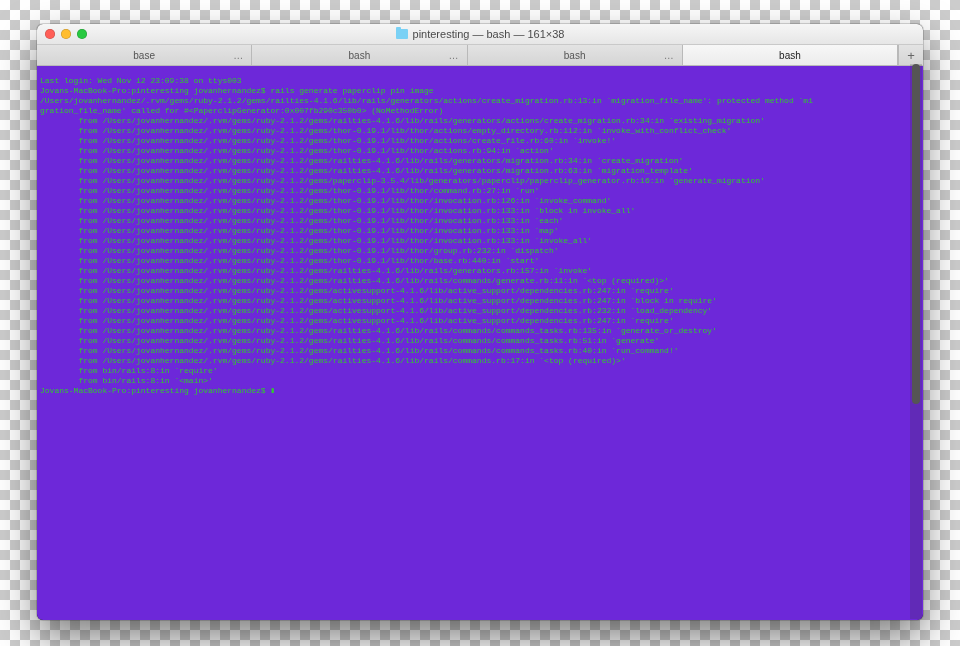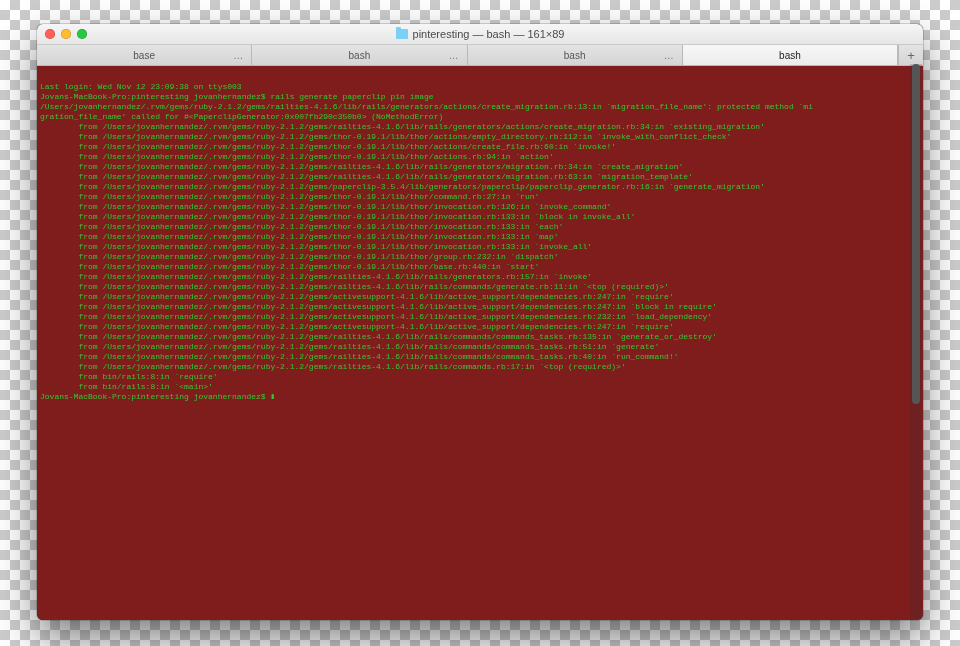--- a/index.html
+++ b/index.html
@@ -113,22 +113,22 @@
     justify-content: center;
     color: #666;
     font-size: 13px;
     border-left: 1px solid #b9b9b9;
     background: linear-gradient(#e3e3e3, #d5d5d5);
     margin-left: auto;
   }
 
   .terminal {
     flex: 1;
-    background: #7f1d1d;
-    padding: 16px 3px 6px 3px;
+    background: #6d28d9;
+    padding: 10px 3px 6px 3px;
     overflow: hidden;
   }
   pre.term {
     margin: 0;
     font-family: Menlo, Consolas, "Courier New", monospace;
     font-size: 8px;
     line-height: 10px;
     color: #31c831;
     white-space: pre;
   }
@@ -157,21 +157,21 @@
 <div class="window">
 
   <div class="titlebar">
     <div class="traffic">
       <div class="dot red"></div>
       <div class="dot yellow"></div>
       <div class="dot green"></div>
     </div>
     <div class="title-center">
       <span class="folder-icon"></span>
-      <span>pinteresting — bash — 161×89</span>
+      <span>pinteresting — bash — 161×38</span>
     </div>
   </div>
 
   <div class="tabbar">
     <div class="tab">
       <span>base</span>
       <span class="ellipsis">…</span>
     </div>
     <div class="tab">
       <span>bash</span>

